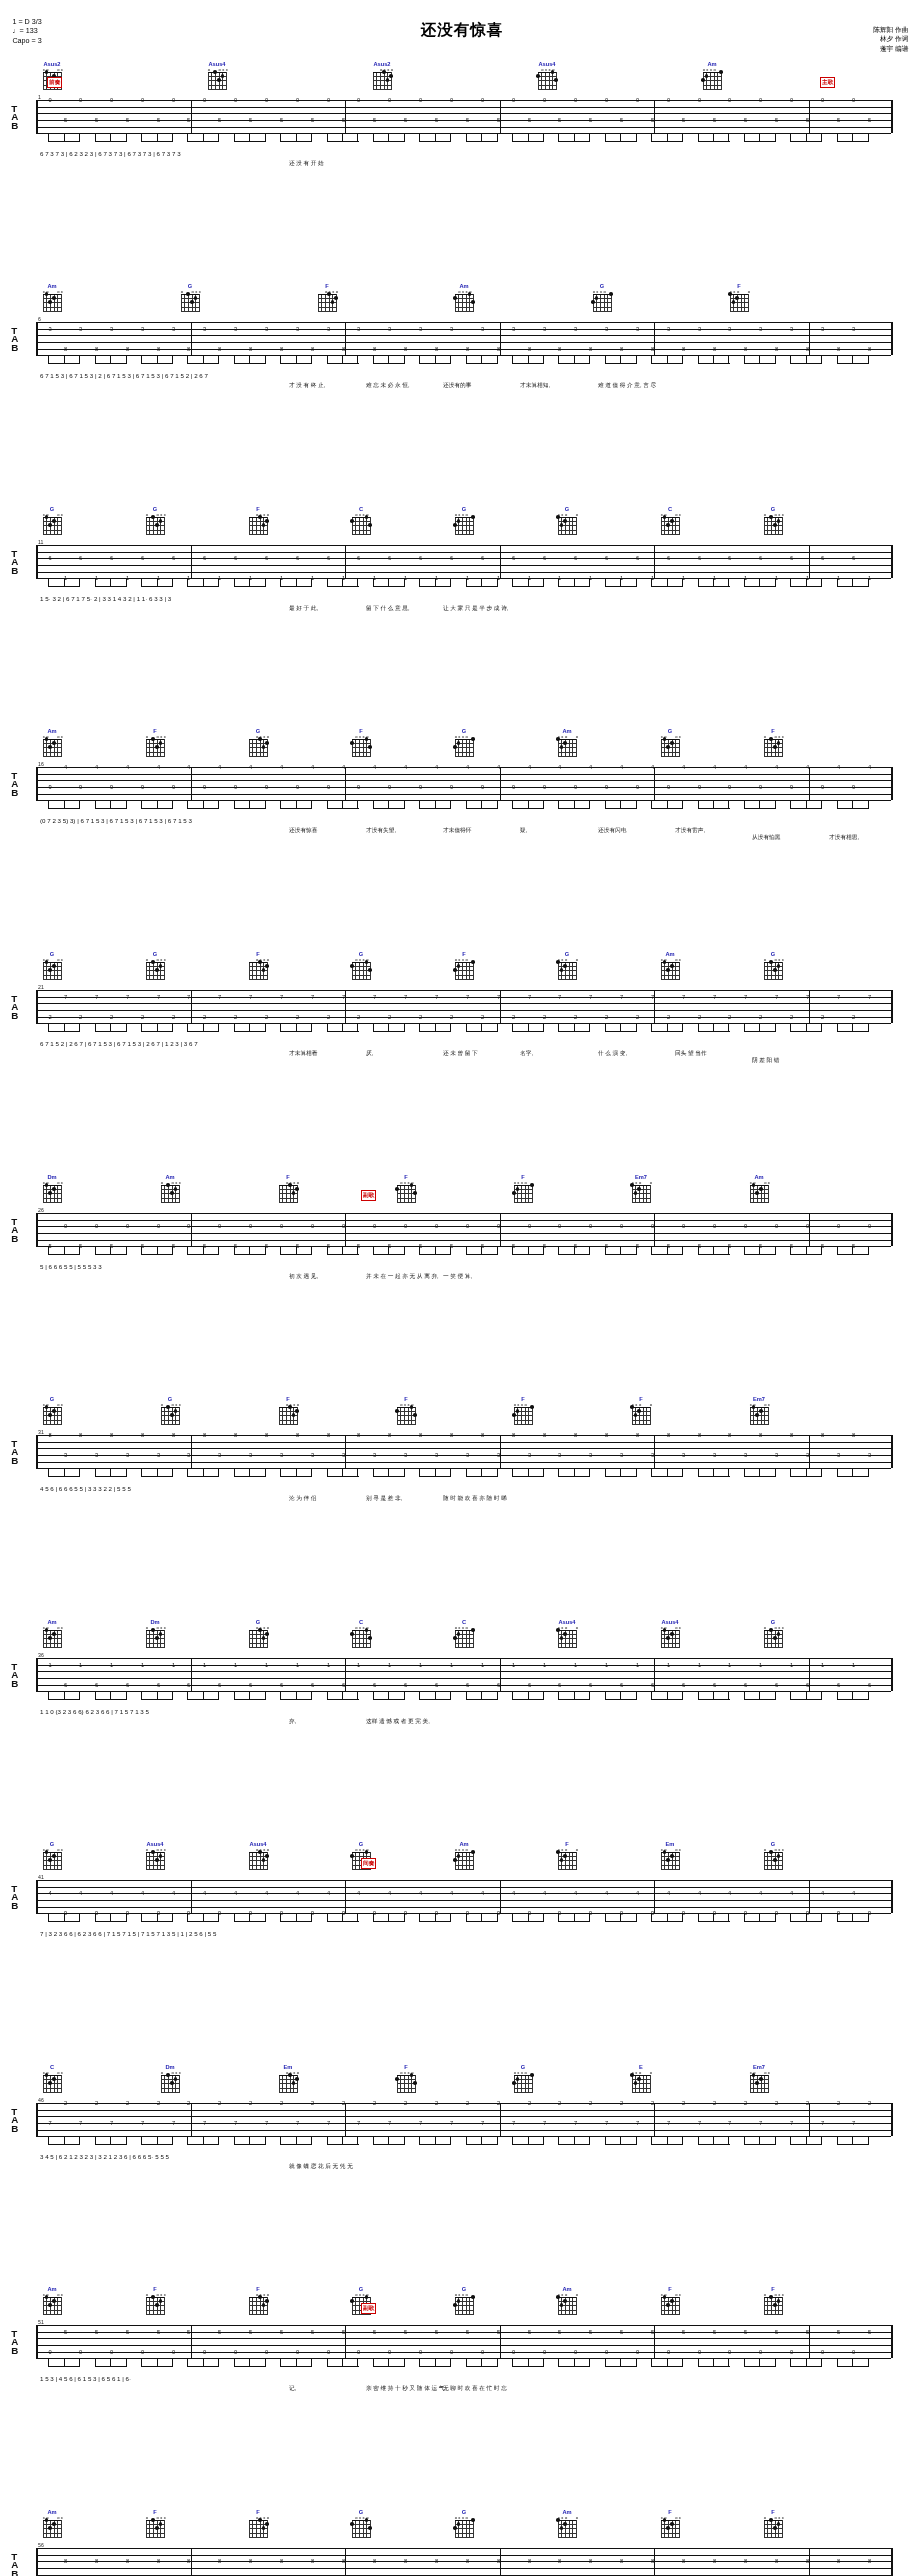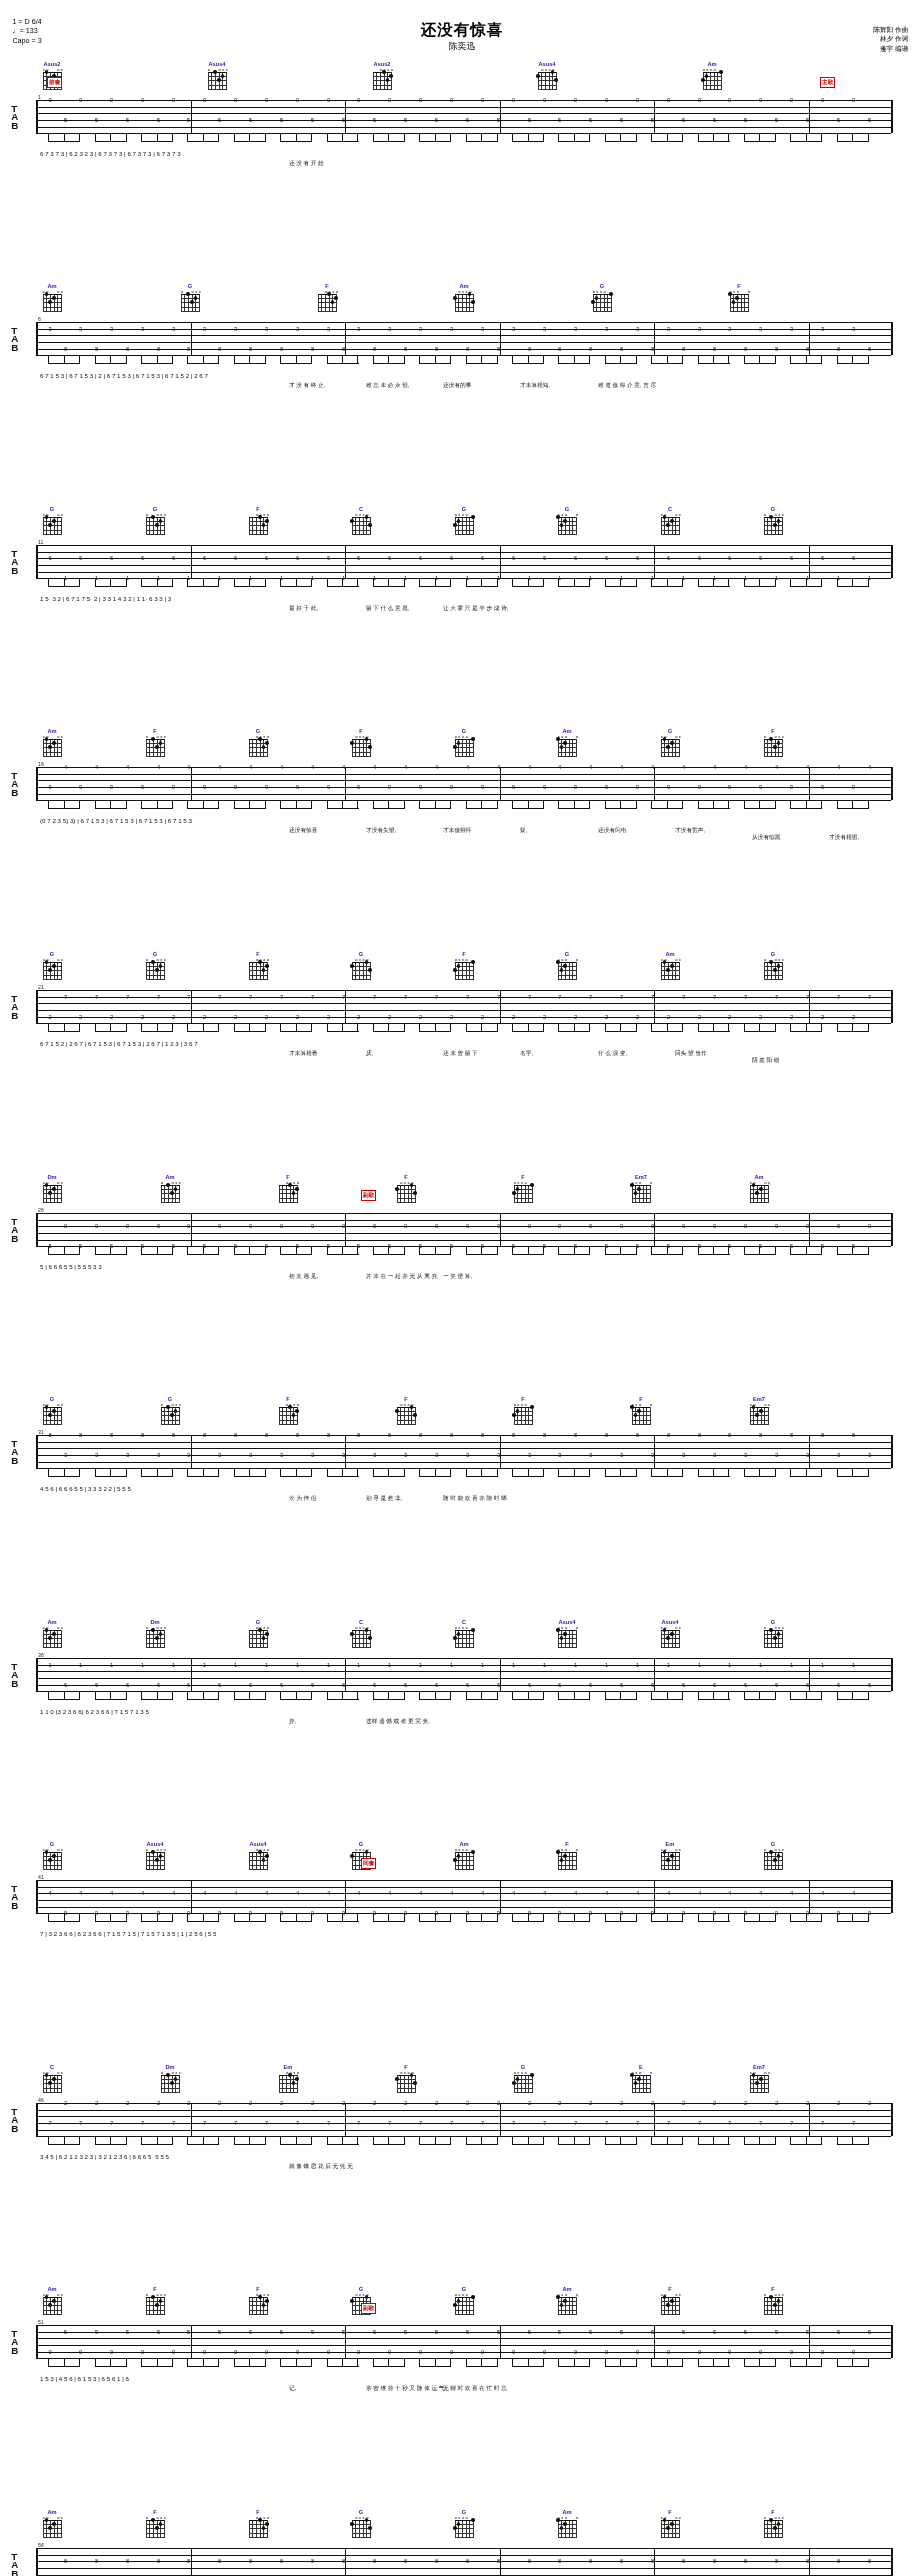--- a/index.html
+++ b/index.html
@@ -39,27 +39,26 @@
   .sect{position:absolute;font-size:5.7px;font-weight:bold;color:#c00;background:#fff;padding:0.5px 1px;border:0.5px solid #c00;}
   .stem{position:absolute;width:0.5px;background:#111;}
   .beam{position:absolute;height:1px;background:#111;}
 </style>
 </head>
 <body>
 
 <div class="page">
 
   <div class="meta-left">
-    <div>1 = D 6/4</div>
+    <div>1 = D 3/3</div>
     <div>♩= 133</div>
     <div>Capo = 3</div>
   </div>
 
   <div class="title">还没有惊喜</div>
-  <div class="subtitle">陈奕迅</div>
 
   <div class="meta-right">
     <div>陈辉阳 作曲</div>
     <div>林夕 作词</div>
     <div>蓬宇 编谱</div>
   </div>
 
   <div id="systems">
       <div class="system" style="top: 61px; height: 206px;">
         <div class="chord" style="left: 40px; top: 0px;">

